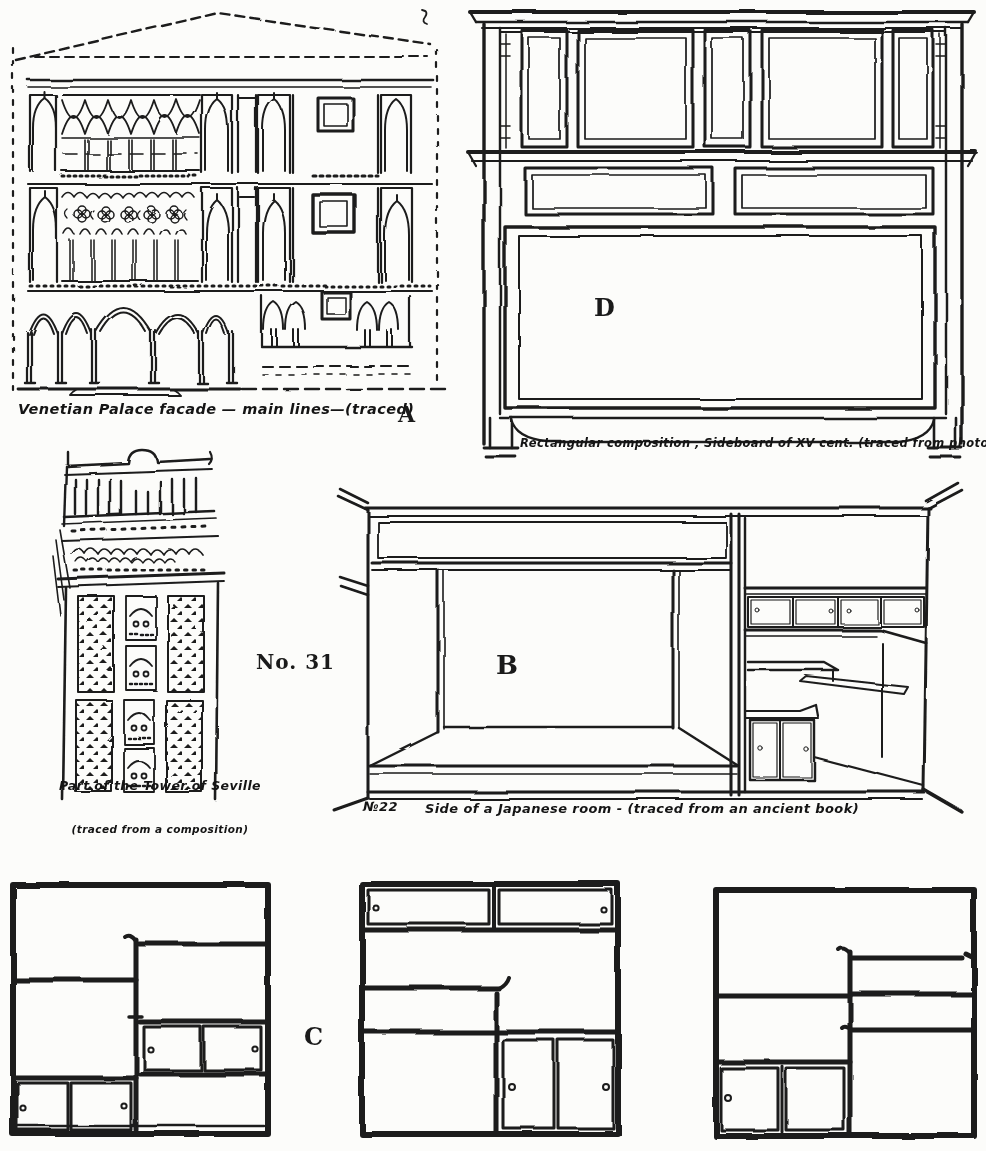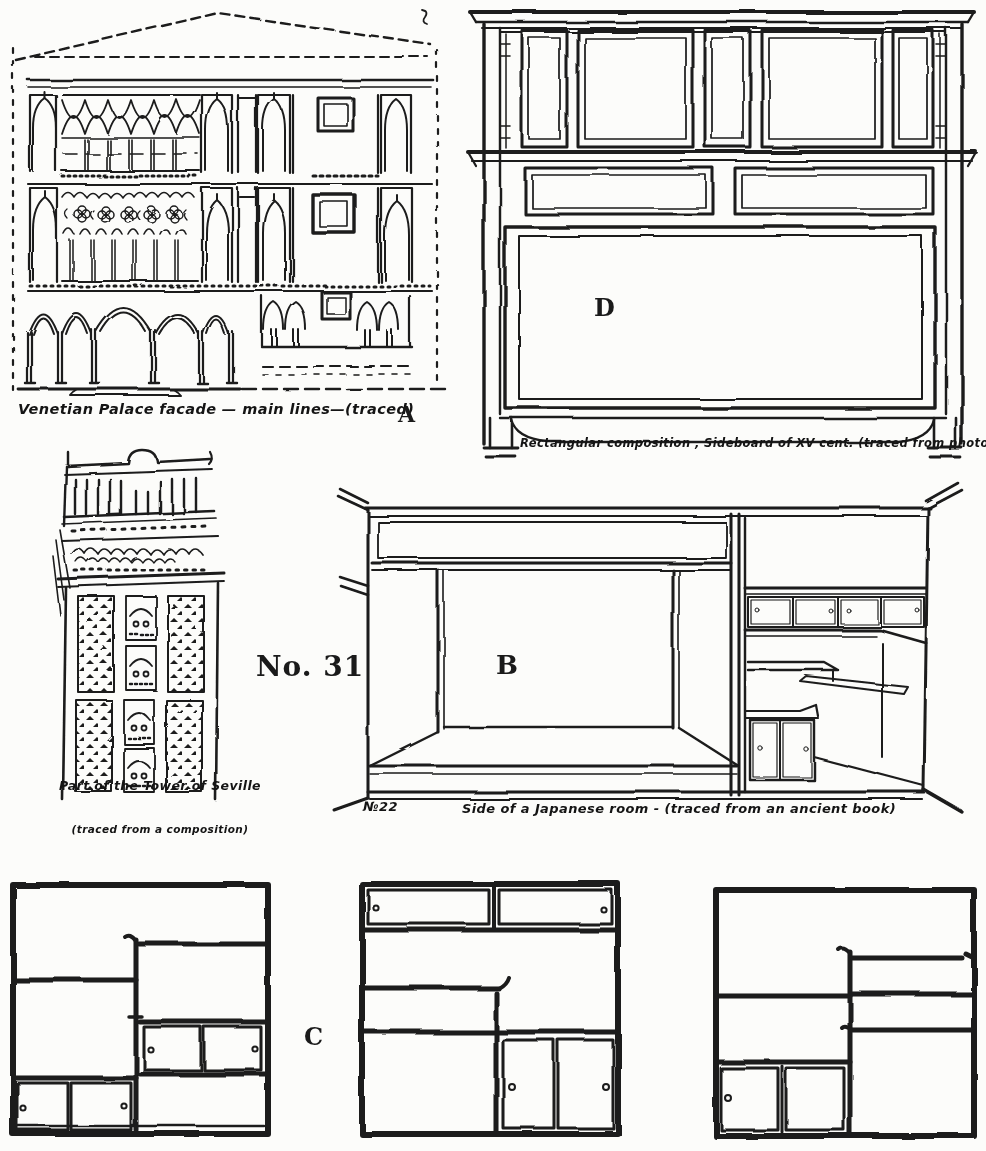--- a/index.html
+++ b/index.html
@@ -187,21 +187,21 @@
         <path d="M934,418 V448 M956,418 V448" stroke-width="2.6"></path>
         <path d="M484,448 H518 M486,457 H516" stroke-width="2.8"></path>
         <path d="M928,448 H962 M930,457 H960" stroke-width="2.8"></path>
         <path d="M512,420 C515,432 526,440 548,442 L898,442 C920,440 931,432 934,420" stroke-width="2.4"></path>
       </g>
     </svg>
   </div>
   <div class="serif-label" style="left:594px;top:293px;font-size:24px;">D</div>
   <div class="hand cap-center" style="left:520px;top:436px;width:430px;font-size:11.5px;">Rectangular composition , Sideboard of XV cent.  (traced from photo)</div>
 
-  <div class="serif-label" style="left:256px;top:650px;font-size:28px;letter-spacing:1px;">No. 31</div>
+  <div class="serif-label" style="left:256px;top:650px;font-size:20px;letter-spacing:1px;">No. 31</div>
 
   <div class="fig" style="left:30px;top:448px;width:230px;height:360px;">
     <svg viewBox="30 448 230 360">
       <defs>
         <filter id="rg3" x="-4%" y="-4%" width="108%" height="108%">
           <feTurbulence type="fractalNoise" baseFrequency="0.016 0.022" numOctaves="2" seed="4" result="n"></feTurbulence>
           <feDisplacementMap in="SourceGraphic" in2="n" scale="3"></feDisplacementMap>
         </filter>
         <pattern id="sebka" width="14" height="14" patternUnits="userSpaceOnUse">
           <path d="M2,6 l4,-4 l4,4 z" fill="#1b1b1b"></path>
@@ -333,21 +333,21 @@
           <rect x="783" y="723" width="28" height="54" stroke-width="1.2"></rect>
           <circle cx="760" cy="748" r="2.2"></circle>
             <circle cx="806" cy="749" r="2.2"></circle>
           <path d="M814,757 L924,786" stroke-width="2.2"></path>
         </g>
       </g>
     </svg>
   </div>
   <div class="serif-label" style="left:496px;top:650px;font-size:26px;">B</div>
   <div class="hand" style="left:363px;top:799px;font-size:13px;">№22</div>
-  <div class="hand" style="left:425px;top:801px;font-size:13px;margin-left:37px;">Side of a Japanese room  -   (traced from an ancient book)</div>
+  <div class="hand" style="left:425px;top:801px;font-size:13px;">Side of a Japanese room  -   (traced from an ancient book)</div>
 
   <div class="fig" style="left:8px;top:878px;width:268px;height:264px;">
     <svg viewBox="8 878 268 264">
       <defs>
         <filter id="rg5" x="-5%" y="-5%" width="110%" height="110%">
           <feTurbulence type="fractalNoise" baseFrequency="0.015 0.02" numOctaves="2" seed="31" result="n"></feTurbulence>
           <feDisplacementMap in="SourceGraphic" in2="n" scale="3.5"></feDisplacementMap>
         </filter>
       </defs>
       <g filter="url(#rg5)" stroke="#1b1b1b" fill="none" stroke-linecap="round" stroke-linejoin="round">

